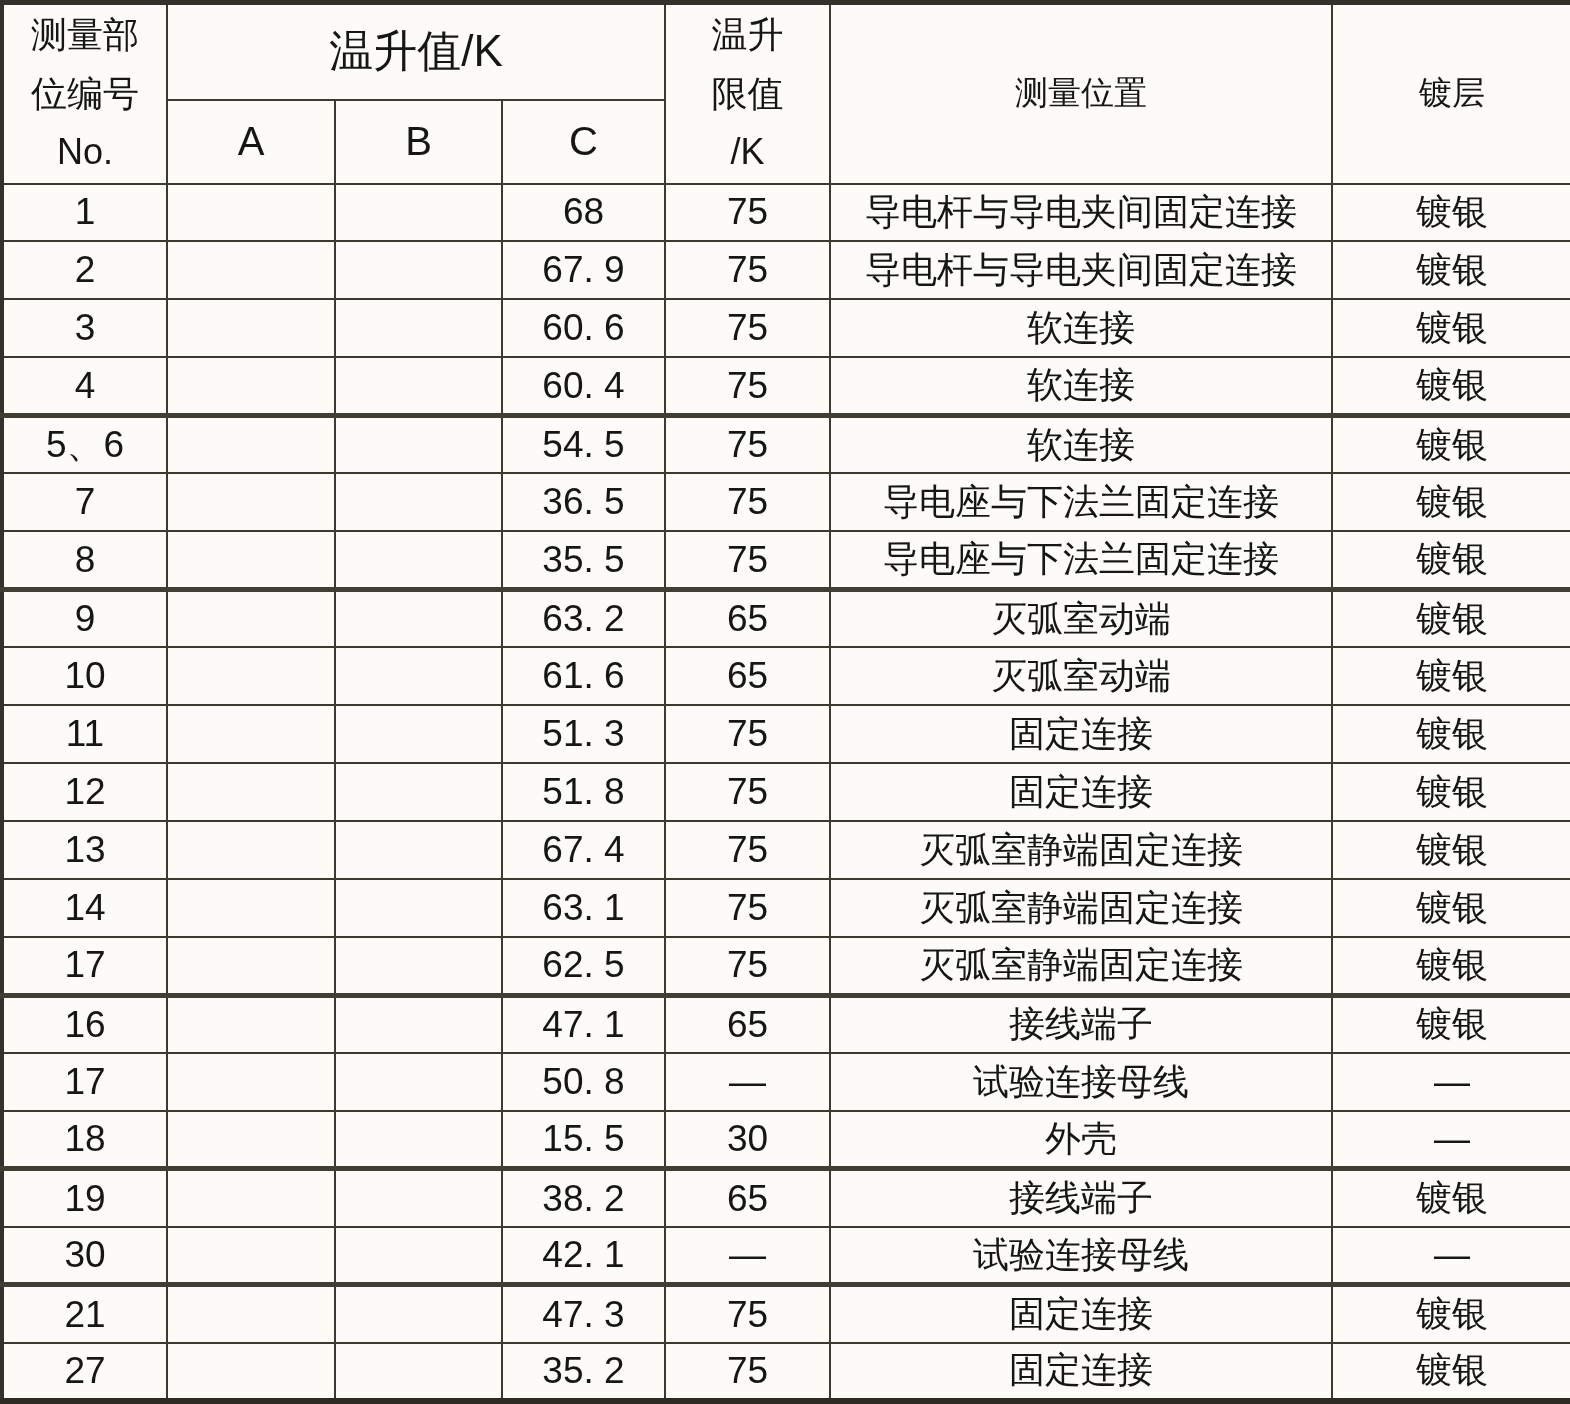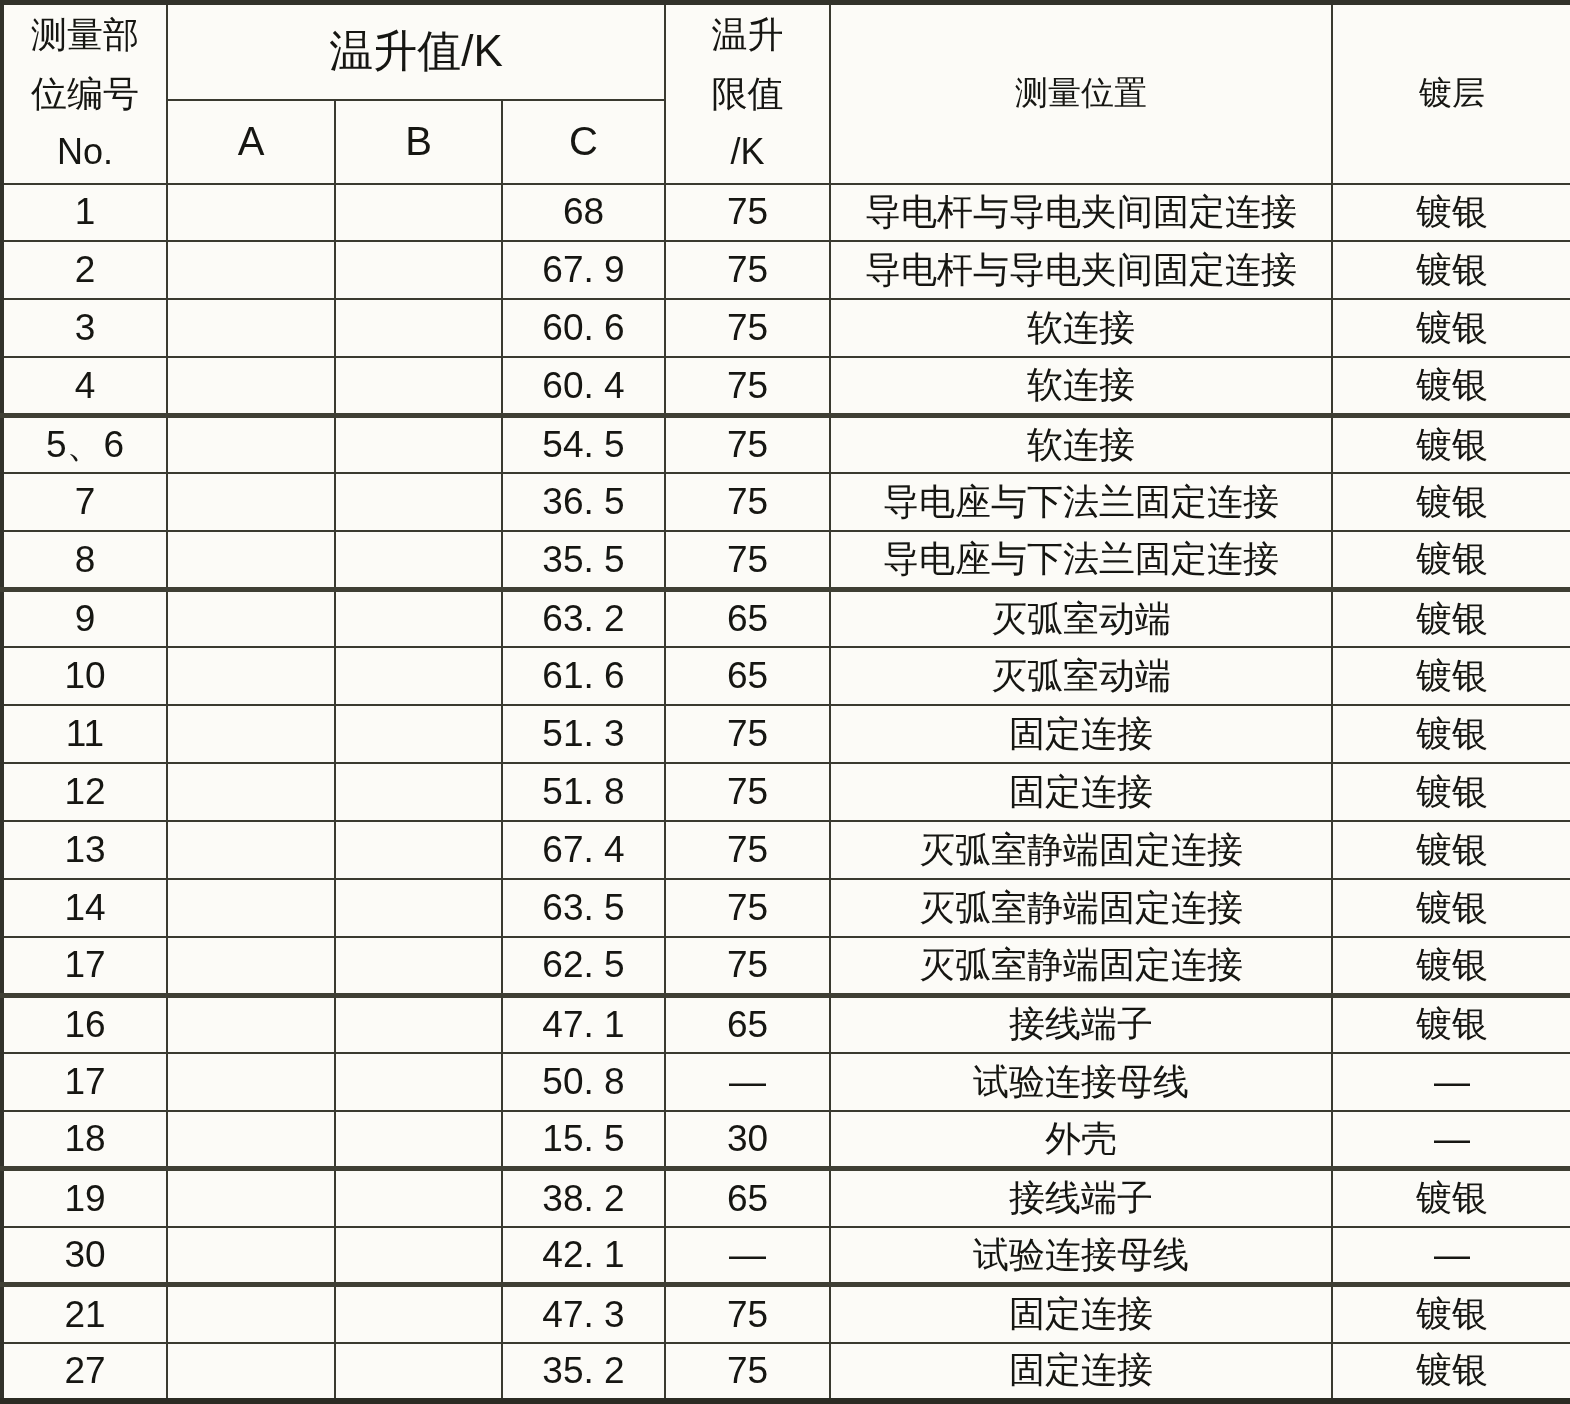--- a/index.html
+++ b/index.html
@@ -185,21 +185,21 @@
           <td class="cell-b"></td>
           <td class="cell-c">67. 4</td>
           <td class="cell-limit">75</td>
           <td class="cell-position">灭弧室静端固定连接</td>
           <td class="cell-coating">镀银</td>
         </tr>
         <tr>
           <td class="cell-no">14</td>
           <td class="cell-a"></td>
           <td class="cell-b"></td>
-          <td class="cell-c">63. 5</td>
+          <td class="cell-c">63. 1</td>
           <td class="cell-limit">75</td>
           <td class="cell-position">灭弧室静端固定连接</td>
           <td class="cell-coating">镀银</td>
         </tr>
         <tr class="thick">
           <td class="cell-no">17</td>
           <td class="cell-a"></td>
           <td class="cell-b"></td>
           <td class="cell-c">62. 5</td>
           <td class="cell-limit">75</td>

